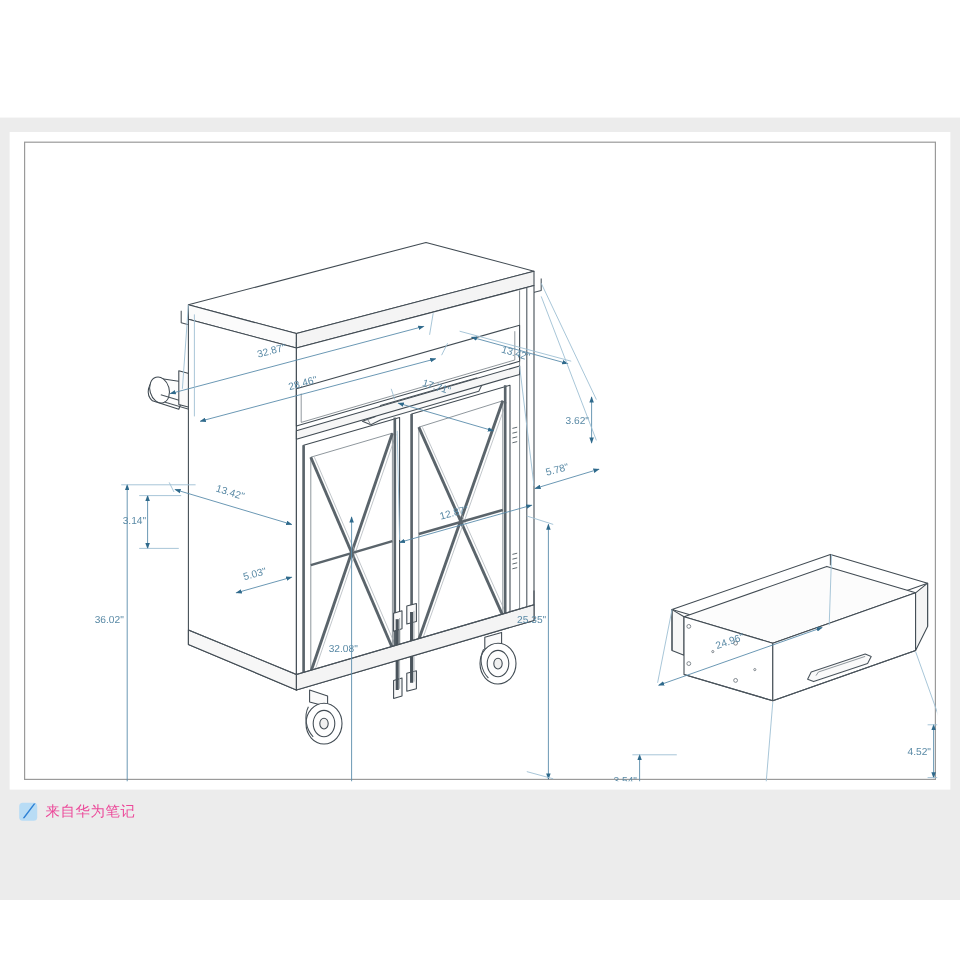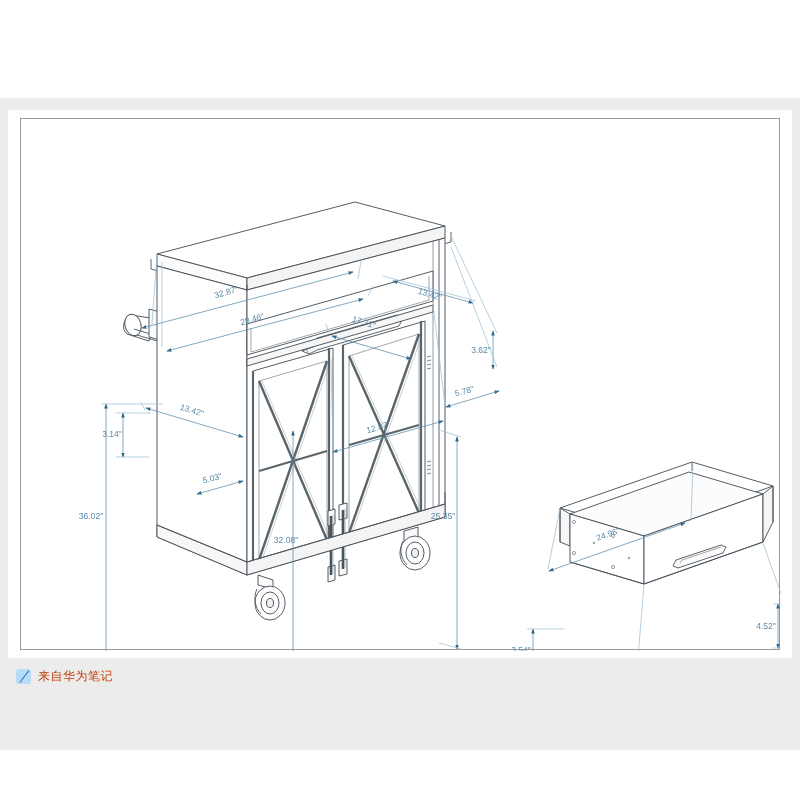--- a/index.html
+++ b/index.html
@@ -67,21 +67,21 @@
   #wm-icon span {
     color: #2b7fd4;
     font-size: 10px;
     font-weight: bold;
     line-height: 1;
     font-style: italic;
     font-family: "Liberation Serif", serif;
   }
   #wm-text {
     font-size: 12px;
-    color: #c2410c;
+    color: #ec4899;
     font-family: Liberation Mono, monospace;
     letter-spacing: 0.5px;
   }
 </style>
 </head>
 <body>
 
 <div id="page">
 
   <div id="gray-band"></div>

